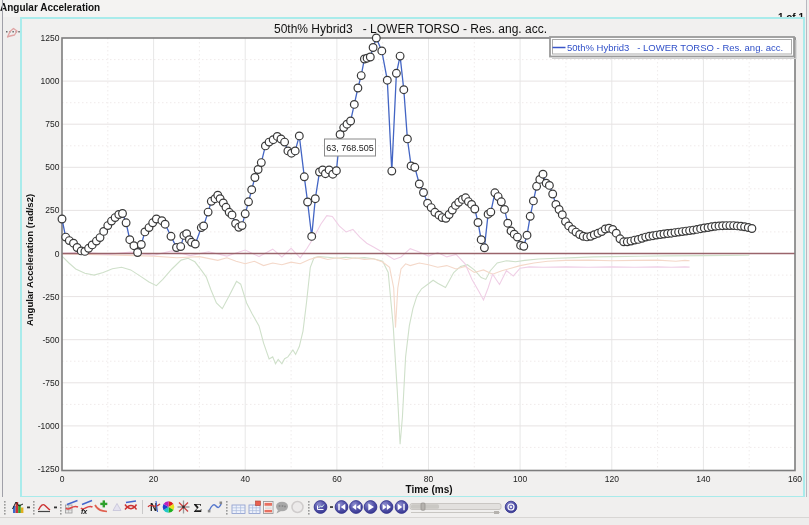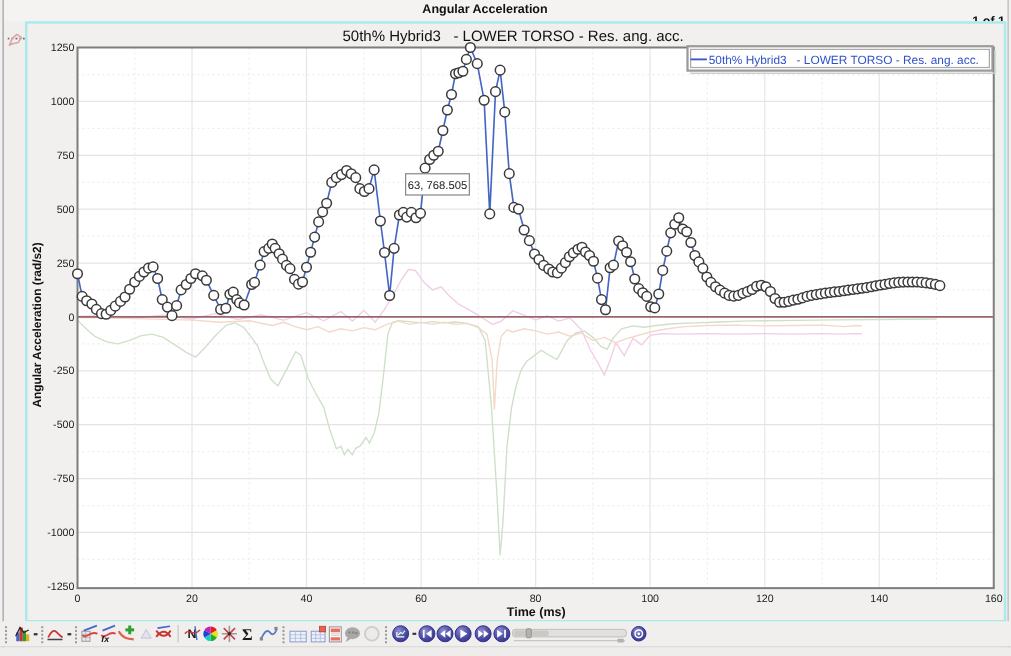--- a/index.html
+++ b/index.html
@@ -4,21 +4,21 @@
 <style>
   html,body { margin:0; padding:0; width:809px; height:525px; overflow:hidden;
                background:#f0efee; font-family:"Liberation Sans", sans-serif; }
   .abs { position:absolute; }
 </style>
 </head>
 <body>
 <div class="abs" style="left:0;top:0;width:809px;height:525px;background:#f0efee;"></div>
 
 <div class="abs" style="left:3px;top:0;width:803px;height:17px;background:#f4f3f2;"></div>
-<div class="abs" style="left:0;top:2px;width:776px;height:13px;font-size:10px;font-weight:bold;color:#111;text-align:center;">Angular Acceleration</div>
+<div class="abs" style="left:0;top:2px;width:776px;height:13px;font-size:10px;font-weight:bold;color:#111;text-align:left;">Angular Acceleration</div>
 <div class="abs" style="right:5px;top:12px;font-size:10px;font-weight:bold;color:#111;">1 of 1</div>
 
 <div class="abs" style="left:2px;top:0;width:1px;height:525px;background:#a0a0a8;"></div>
 <div class="abs" style="left:806px;top:0;width:1px;height:525px;background:#b8b8c0;"></div>
 
 <div class="abs" style="left:20px;top:17px;width:781px;height:477px;border:2px solid #a9ebeb;background:#f1f0ef;"></div>
 
 <div class="abs" style="left:44px;top:22px;width:733px;height:14px;font-size:12px;color:#111;text-align:center;">50th% Hybrid3&nbsp;&nbsp; - LOWER TORSO - Res. ang. acc.</div>
 
 <div class="abs" style="left:6px;top:20px;width:14px;height:3px;">

